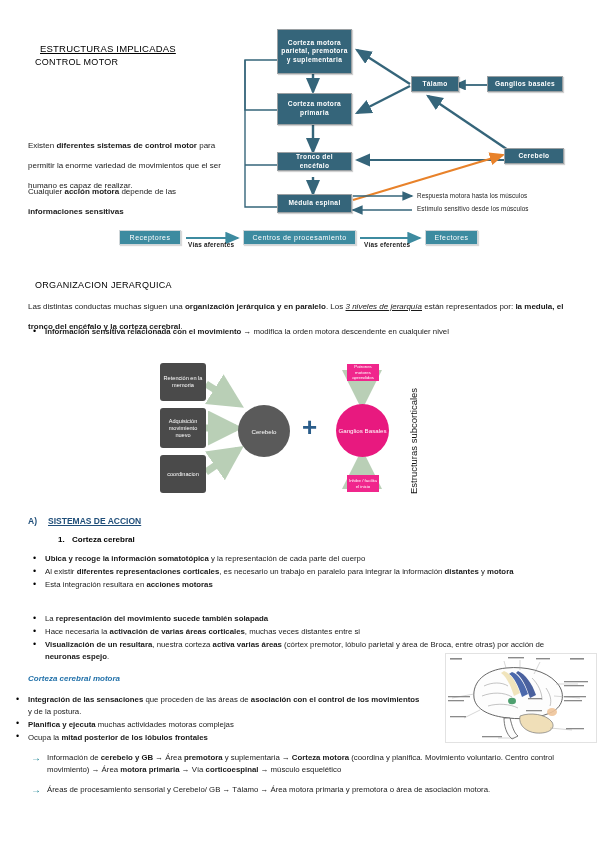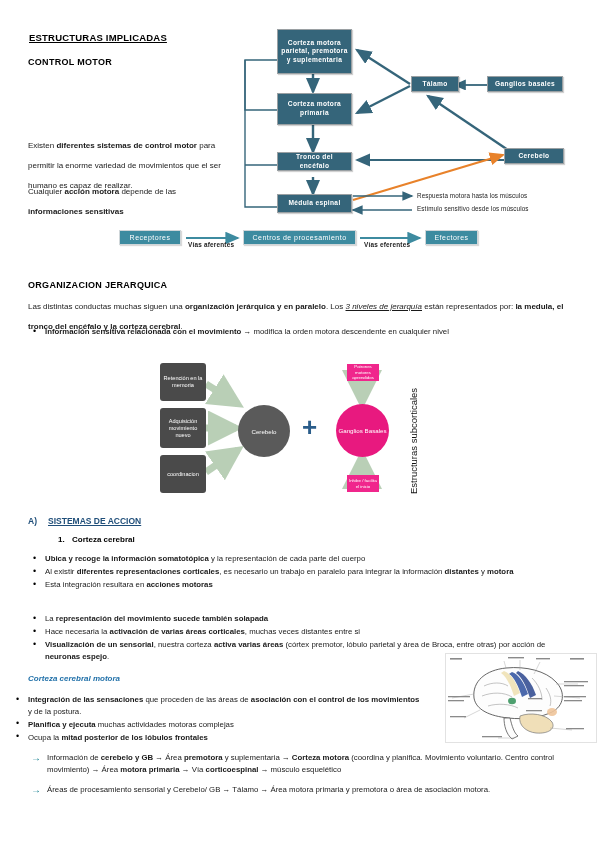--- a/index.html
+++ b/index.html
@@ -8,24 +8,24 @@
     width:599px;height:848px;position:relative;overflow:hidden;
     font-family:"Liberation Sans", sans-serif;
     color:#000;
     -webkit-font-smoothing:antialiased;
   }
   .page{position:absolute;left:0;top:0;width:599px;height:848px;}
   .b{font-weight:bold;}
   .u{text-decoration:underline;font-style:italic;}
 
   h1.section{
-    position:absolute;font-size:9.5px;font-weight:bold;
-    text-decoration:underline;margin:1px;letter-spacing:.2px;
-  }
-  .subhead{position:absolute;font-size:9px;font-weight:bold;letter-spacing:.3px;}
+    position:absolute;font-size:9.5px;font-weight:normal;
+    text-decoration:underline;margin:12px;letter-spacing:.2px;
+  }
+  .subhead{position:absolute;font-size:9px;font-weight:normal;letter-spacing:.3px;margin-left:7px;}
 
   .para{position:absolute;font-size:8px;line-height:20px;color:#1a1a1a;}
 
   
   ul.bul{position:absolute;margin:0;padding:0;list-style:none;}
   ul.bul li{
     position:relative;padding-left:17px;font-size:7.8px;line-height:11.6px;
     margin-bottom:1.5px;color:#1a1a1a;
   }
   ul.bul li:before{
@@ -243,21 +243,21 @@
   </ul>
 
   <ul class="bul" style="left:28px;top:613px;width:545px;">
     <li>
       <span>La </span><span class="b">representación del movimiento sucede también solapada</span>
     </li>
     <li>
       <span>Hace necesaria la </span><span class="b">activación de varias áreas corticales</span><span>, muchas veces distantes entre si</span>
     </li>
     <li>
-      <span class="b">Visualización de un sensorial</span><span>, nuestra corteza </span><span class="b">activa varias áreas</span><span> (córtex premotor, lóbulo parietal y área de Broca, entre otras) por acción de </span><span class="b">neuronas espejo</span><span>.</span>
+      <span class="b">Visualización de un resultara</span><span>, nuestra corteza </span><span class="b">activa varias áreas</span><span> (córtex premotor, lóbulo parietal y área de Broca, entre otras) por acción de </span><span class="b">neuronas espejo</span><span>.</span>
     </li>
   </ul>
 
   <div style="position:absolute;left:28px;top:674px;font-size:8px;font-style:italic;font-weight:bold;color:#1f6fa8;">Corteza cerebral motora</div>
 
   <ul class="bul" style="left:11px;top:694px;width:410px;">
     <li>
       <span class="b">Integración de las sensaciones</span><span> que proceden de las áreas de </span><span class="b">asociación con el control de los movimientos</span><span> y de la postura.</span>
     </li>
     <li>

